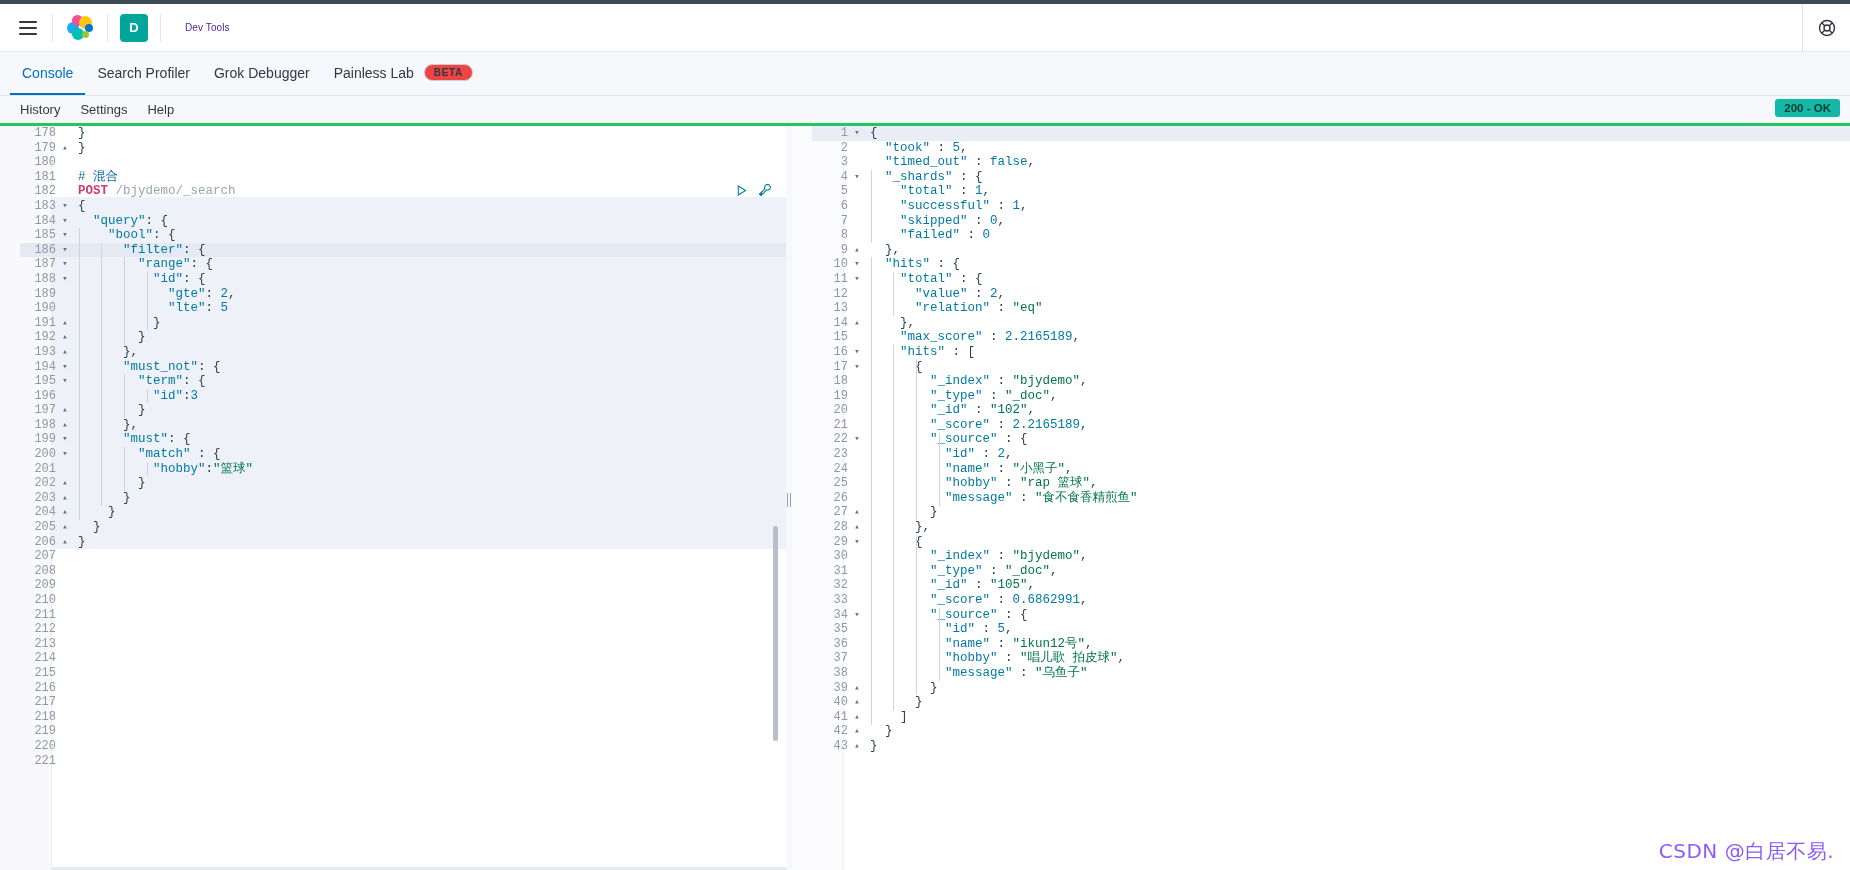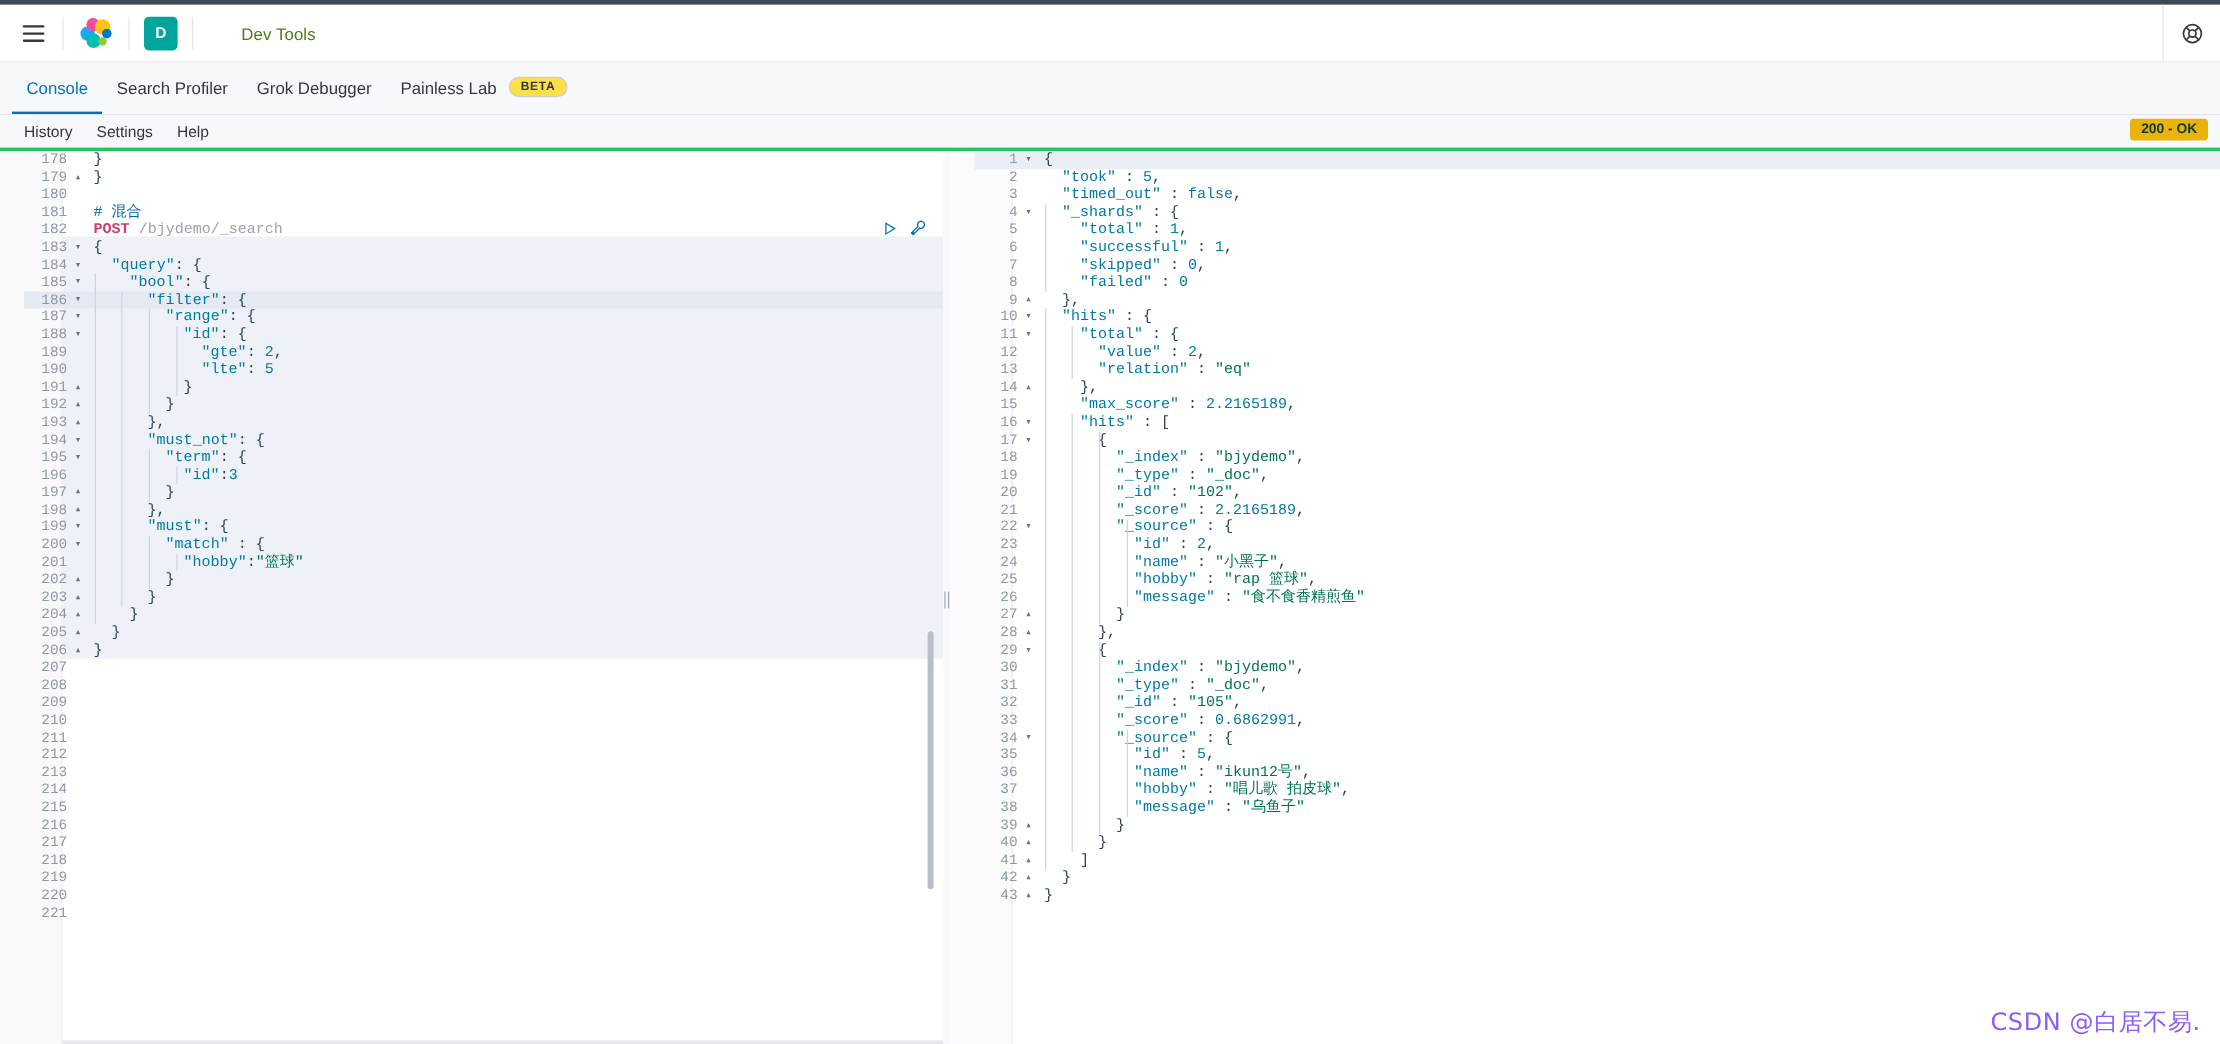--- a/index.html
+++ b/index.html
@@ -59,22 +59,22 @@
     width: 28px; height: 28px;
     background: #00a69b;
     color: #fff;
     border-radius: 4px;
     display: flex; align-items: center; justify-content: center;
     font-size: 13px; font-weight: 600;
     margin: 0 12px;
     cursor: pointer;
   }
   .app-title {
-    font-size: 14px; color: #4d7c0f;
-    margin-left: 40px;
+    font-size: 10px; color: #4c1d95;
+    margin-left: 24px;
     letter-spacing: .1px;
   }
   .appbar-right {
     position: absolute; right: 0; top: 0;
     height: 48px; display: flex; align-items: center;
   }
   .help-btn {
     width: 48px; height: 48px;
     display: flex; align-items: center; justify-content: center;
     border-left: 1px solid #e3e6ec;
@@ -101,41 +101,41 @@
   }
   .tab.active { color: #0071c2; border-bottom-color: #0071c2; font-weight: 400;}
   .beta-pill {
     border: 1px solid #c9cdd4;
     border-radius: 10px;
     font-size: 10px;
     font-weight: 700;
     letter-spacing: .6px;
     color: #343741;
     padding: 2px 9px 2px 9px;
-    background: #fde047;
+    background: #ef4444;
   }
 
   
   .subbar {
     height: 30px;
     background: #f7f8fc;
     display: flex; align-items: center;
     padding-left: 10px;
     position: relative;
     border-bottom: 3px solid #22c55e;
   }
   .subbar-item {
     font-size: 13px; color: #343741;
     padding: 0 10px;
     cursor: pointer;
   }
   .status-pill {
     position: absolute;
     right: 10px; top: 3px;
-    background: #eab308;
+    background: #14b8a6;
     color: #0b3a33;
     font-size: 11.5px;
     font-weight: 600;
     padding: 3px 9px;
     border-radius: 3px;
   }
 
   
   .workspace {
     position: relative;

